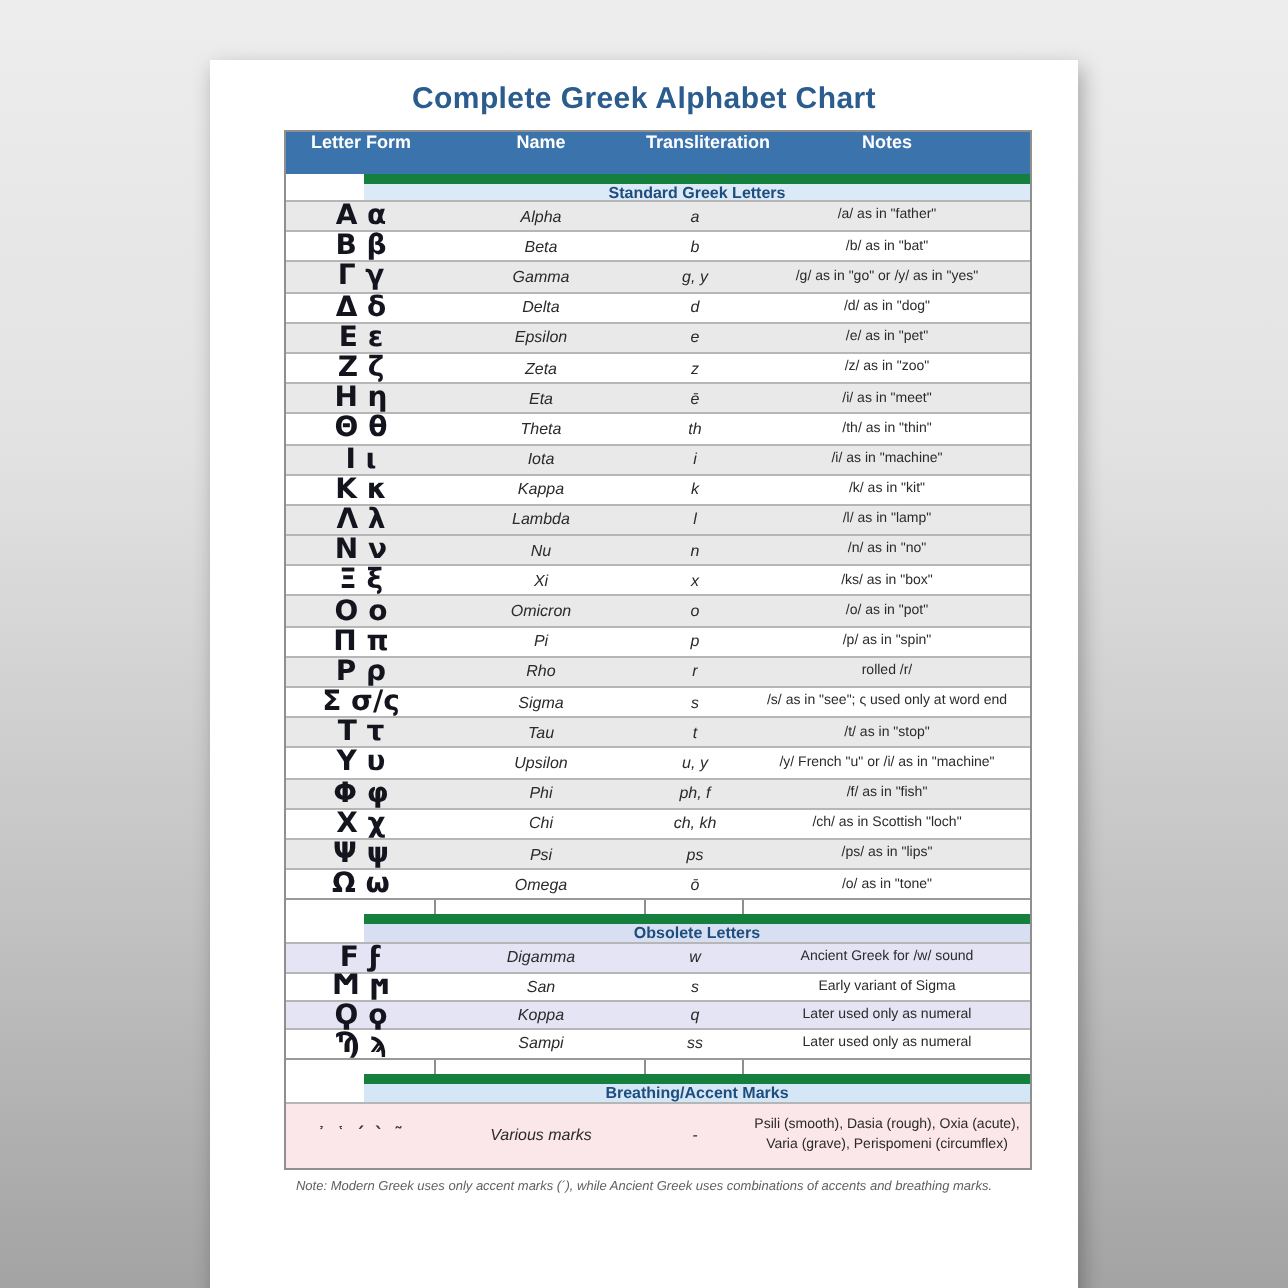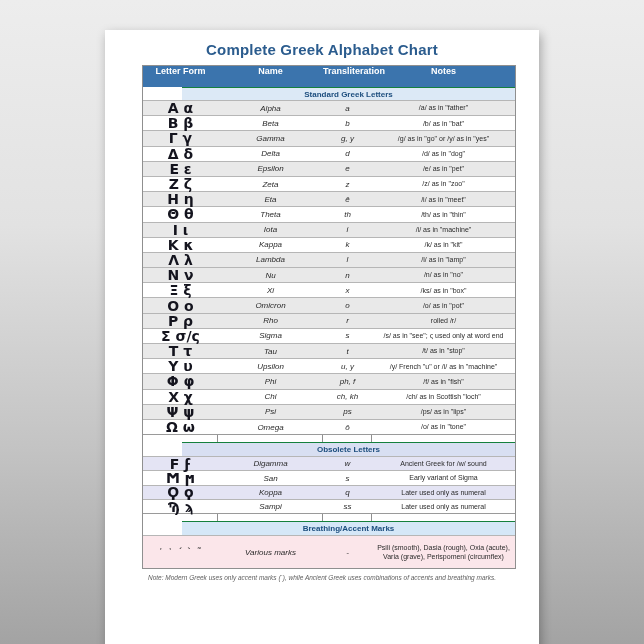--- a/index.html
+++ b/index.html
@@ -30,21 +30,21 @@
     align-items:flex-start;
   }
   .hcell{color:var(--header-text);font-size:9px;font-weight:bold;text-align:center;}
   .c0{width:75px;}
   .c1{width:105px;}
   .c2{width:49px;}
   .c3{width:145px;flex:1;}
   .sec-header{
     height:13px;display:flex;align-items:center;justify-content:center;
     font-size:8px;font-weight:bold;color:var(--section-text);
-    border-top:1px solid #15803d;
+    border-top:5px solid #15803d;
     margin-left:39px;
   }
   .sec-header.std{background:var(--section-std-bg);}
   .sec-header.obs{background:var(--section-obs-bg);height:14px;}
   .sec-header.brt{background:var(--section-brt-bg);height:14px;}
   .trow{
     display:flex;align-items:center;
     border-top:1px solid #b6b6b6;
     height:15.2px;background:#fff;
   }
@@ -162,20 +162,26 @@
           <div class="cell c1">Xi</div>
           <div class="cell c2">x</div>
           <div class="cell c3">/ks/ as in "box"</div>
         </div>
         <div class="trow std odd">
           <div class="cell c0">Ο ο</div>
           <div class="cell c1">Omicron</div>
           <div class="cell c2">o</div>
           <div class="cell c3">/o/ as in "pot"</div>
         </div>
+        <div class="trow std even">
+          <div class="cell c0">Π π</div>
+          <div class="cell c1">Pi</div>
+          <div class="cell c2">p</div>
+          <div class="cell c3">/p/ as in "spin"</div>
+        </div>
         <div class="trow std odd">
           <div class="cell c0">Ρ ρ</div>
           <div class="cell c1">Rho</div>
           <div class="cell c2">r</div>
           <div class="cell c3">rolled /r/</div>
         </div>
         <div class="trow std even">
           <div class="cell c0">Σ σ/ς</div>
           <div class="cell c1">Sigma</div>
           <div class="cell c2">s</div>

